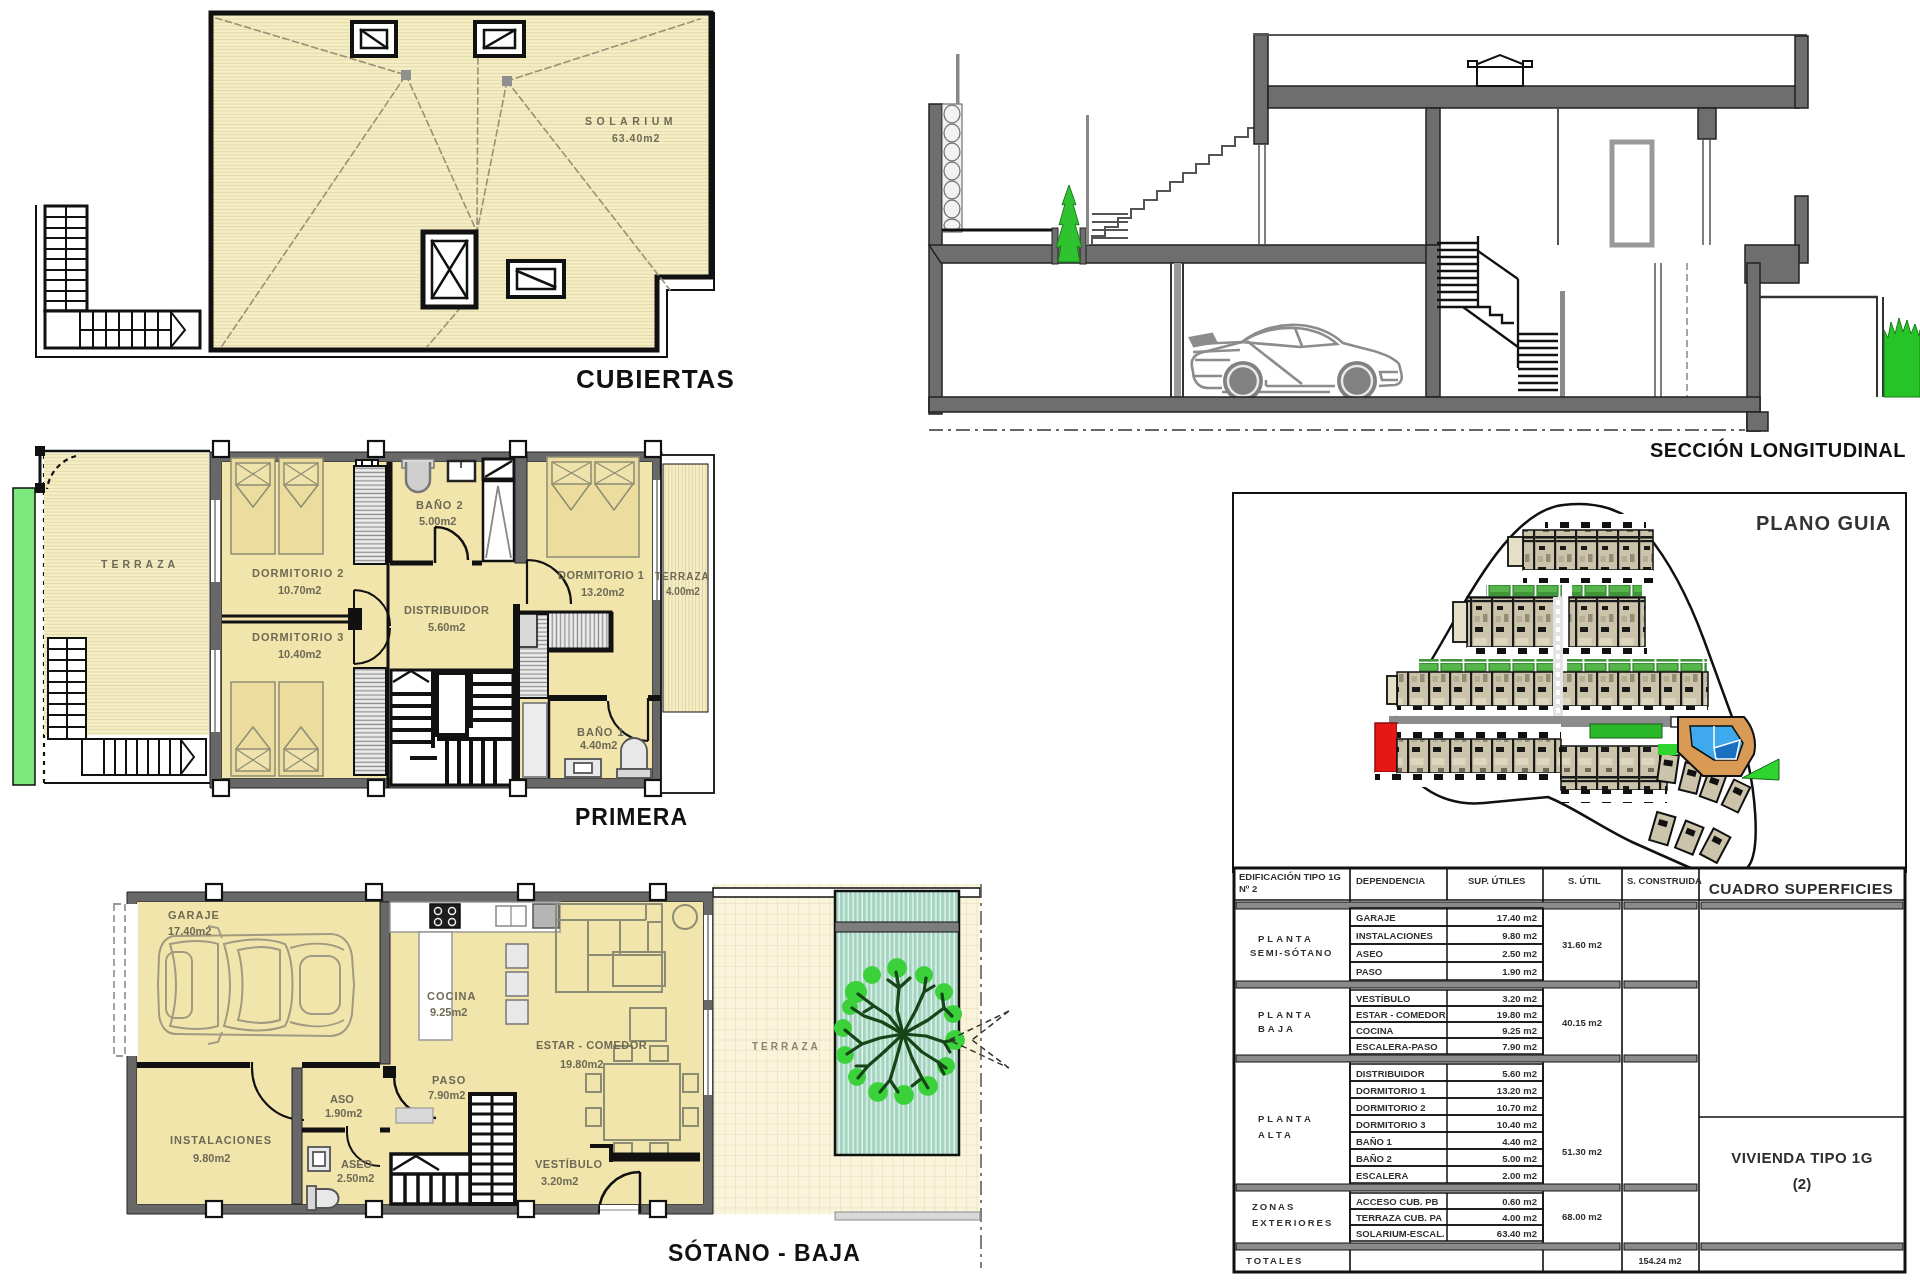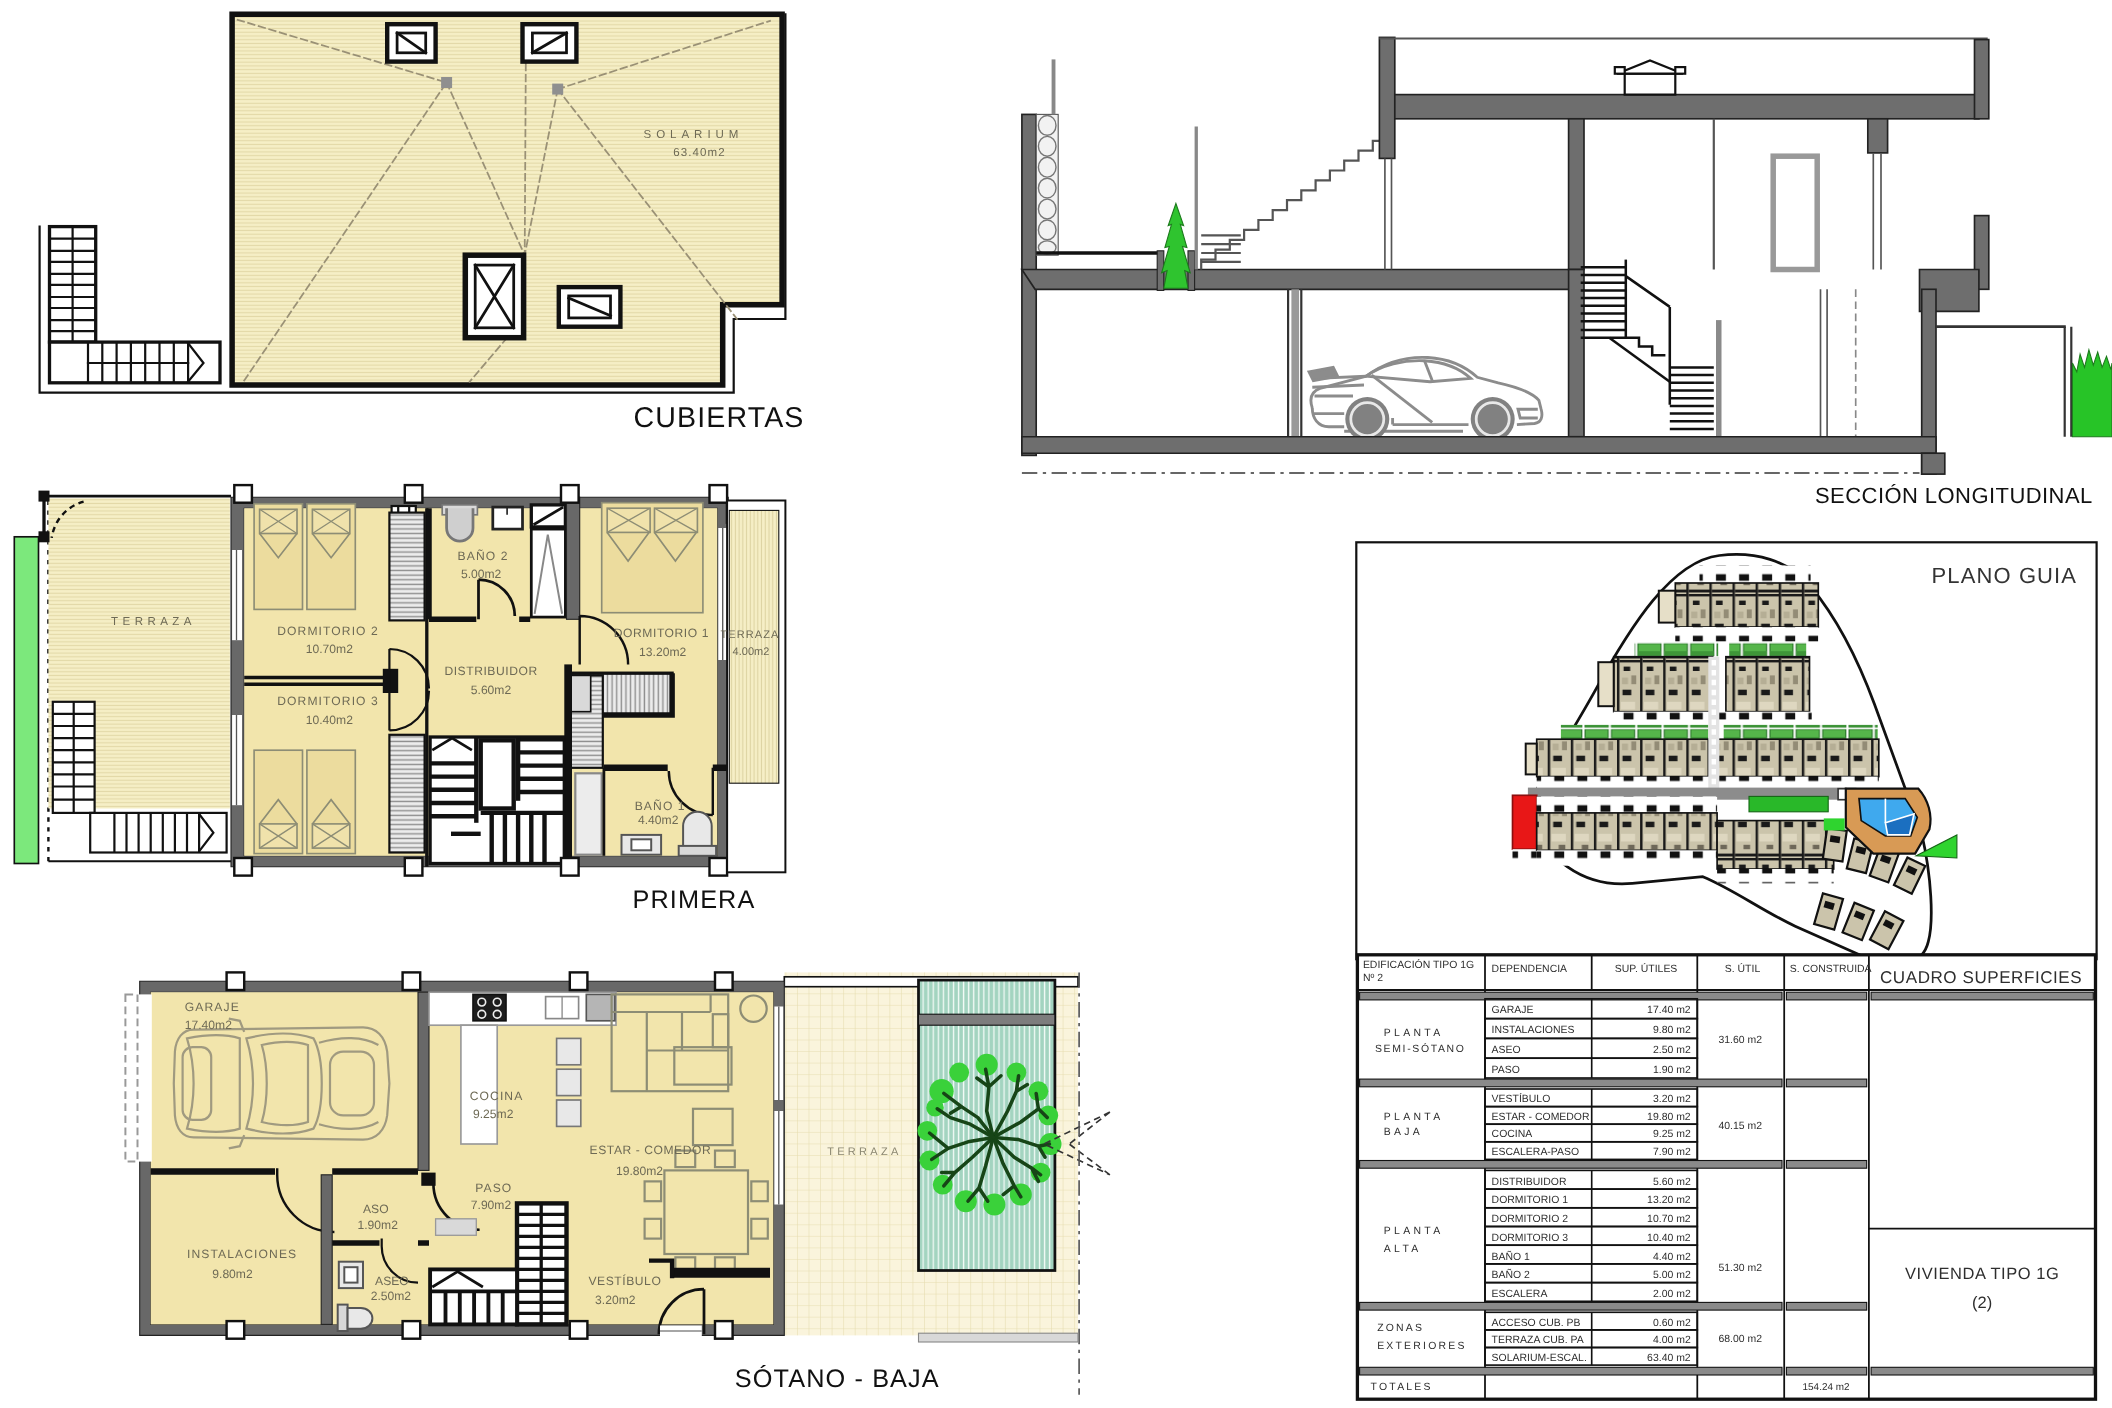--- a/index.html
+++ b/index.html
@@ -1,16 +1,16 @@
 <!DOCTYPE html>
 <html><head>
 <meta charset="utf-8">
 <style>
 html,body{margin:0;padding:0;background:#ffffff;}
-#page{position:relative;width:1920px;height:1280px;background:#ffffff;overflow:hidden;font-family:"Liberation Sans",sans-serif;}
+#page{position:relative;width:1920px;height:1280px;background:#ffffff;overflow:hidden;font-family:"Liberation Sans",sans-serif;font-weight:bold;}
 svg{position:absolute;left:0;top:0;}
 text{font-family:"Liberation Sans",sans-serif;}
 </style>
 </head>
 <body>
 <div id="page">
 <svg width="1920" height="1280" viewBox="0 0 1920 1280">
 <defs>
 <pattern id="hatchH" width="4" height="3.4" patternUnits="userSpaceOnUse">
   <rect width="4" height="3.4" fill="#f6efc6"></rect>

